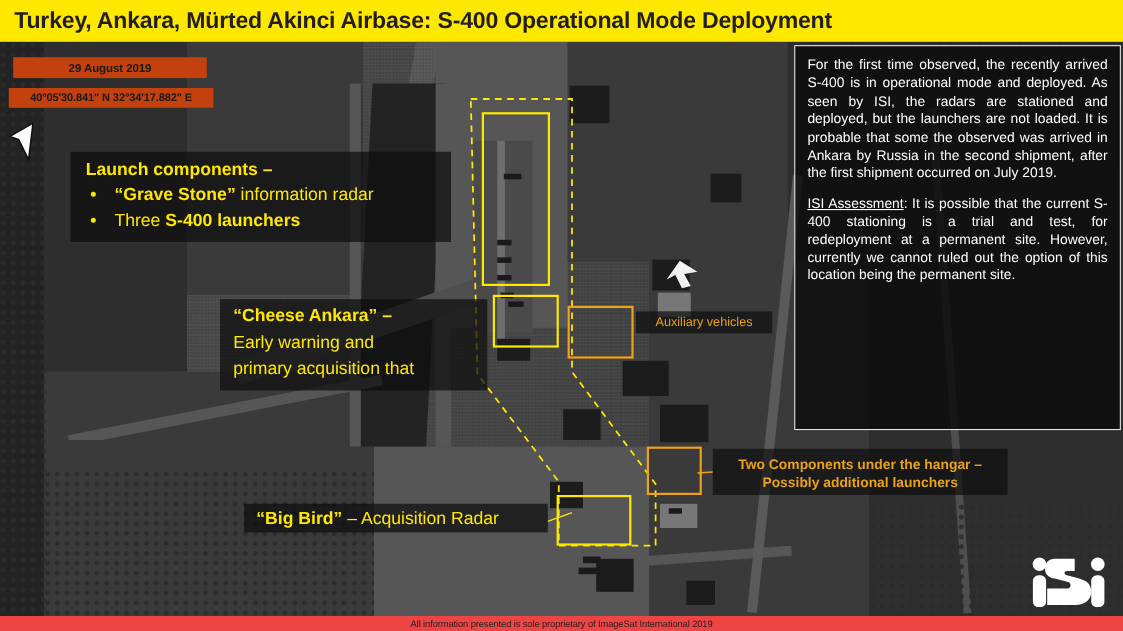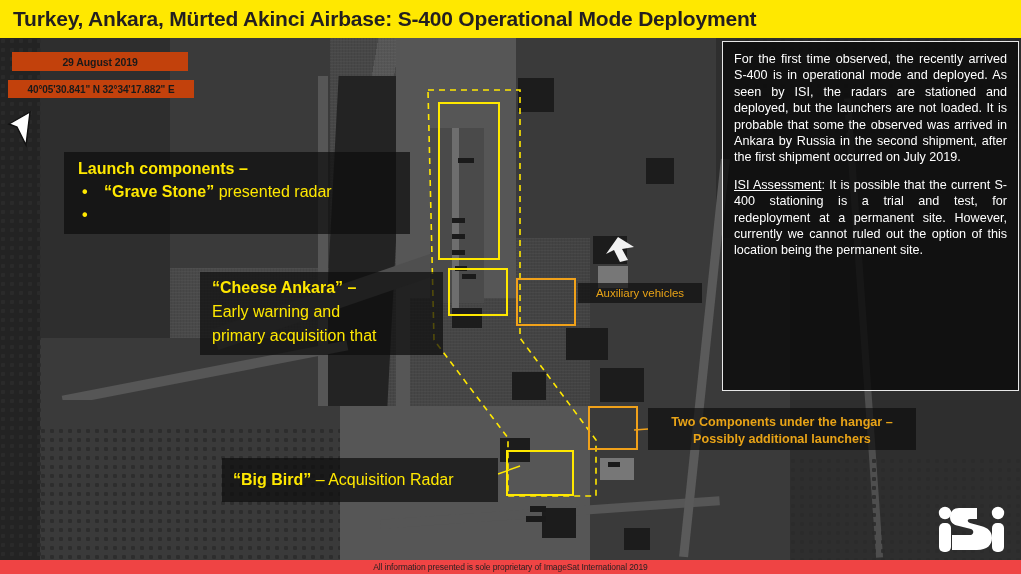--- a/index.html
+++ b/index.html
@@ -131,36 +131,36 @@
   .panel p:last-child { margin-bottom: 0; }
   .assess-label { text-decoration: underline; }
 
   
   .callout {
     position: absolute;
     background: rgba(14,14,14,0.72);
     color: #ffe800;
     padding: 5px 11px;
   }
-  #callout-launch { left: 64px; top: 152px; width: 346px; padding: 6px 12px 8px 14px; }
+  #callout-launch { left: 64px; top: 138px; width: 346px; padding: 6px 12px 8px 14px; }
   #callout-launch .ln { font-size: 16px; line-height: 22px; font-weight: bold; white-space: nowrap;}
   #callout-launch .bullet-row {
     display: flex; align-items: baseline; font-size: 16px; line-height: 23px;
     white-space: nowrap;
   }
   #callout-launch .dot { width: 26px; flex: 0 0 26px; text-align: left; padding-left: 4px; font-weight: bold;}
   #callout-launch .bi { font-weight: normal; }
   #callout-launch .bi b { font-weight: bold; }
 
   #callout-cheese { left: 200px; top: 272px; width: 243px; padding: 4px 10px 7px 12px; }
   #callout-cheese .ln { font-size: 16px; line-height: 24px; white-space: nowrap; }
   #callout-cheese .ln.b { font-weight: bold; }
 
-  #callout-bigbird { left: 222px; top: 458px; width: 276px; height: 44px;
-                     display: flex; align-items: center; padding-left: 11px; }
+  #callout-bigbird { left: 222px; top: 458px; width: 276px; height: 26px;
+                     display: flex; padding-left: 11px; }
   #callout-bigbird .ln { font-size: 16px; white-space: nowrap; }
   #callout-bigbird .ln b { font-weight: bold; }
 
   #callout-aux {
     left: 578px; top: 283px; width: 124px; height: 20px;
     display: flex; align-items: center; justify-content: center;
     background: rgba(14,14,14,0.70);
     color: #e8a317; font-size: 11.5px; padding: 0;
   }
   #callout-hangar {
@@ -268,24 +268,25 @@
 
   <div class="panel">
     <p>For the first time observed, the recently arrived S-400 is in operational mode and deployed. As seen by ISI, the radars are stationed and deployed, but the launchers are not loaded. It is probable that some the observed was arrived in Ankara by Russia in the second shipment, after the first shipment occurred on July 2019.</p>
     <p><span class="assess-label">ISI Assessment</span><span>: It is possible that the current S-400 stationing is a trial and test, for redeployment at a permanent site. However, currently we cannot ruled out the option of this location being the permanent site.</span></p>
   </div>
 
   <div class="callout" id="callout-launch">
     <div class="ln">Launch components –</div>
     <div class="bullet-row">
       <span class="dot">•</span>
-      <span class="bi"><b>“Grave Stone”</b><span> presented radar</span></span>
+      <span class="bi"><b>“Grave Stone”</b><span> information radar</span></span>
     </div>
     <div class="bullet-row">
       <span class="dot">•</span>
+      <span class="bi"><span>Three </span><b>S-400 launchers</b></span>
     </div>
   </div>
 
   <div class="callout" id="callout-cheese">
     <div class="ln b">“Cheese Ankara” –</div>
     <div class="ln">Early warning and</div>
     <div class="ln">primary acquisition that</div>
   </div>
 
   <div class="callout" id="callout-bigbird">

